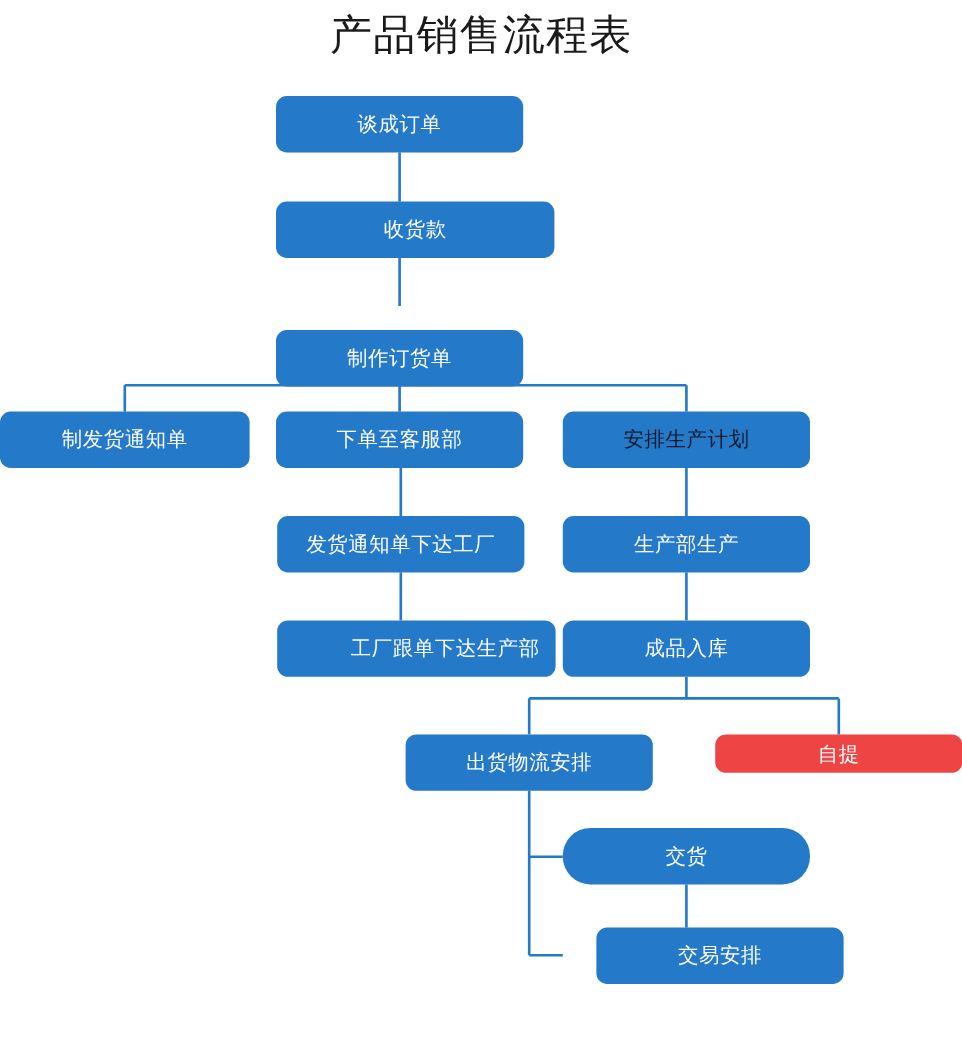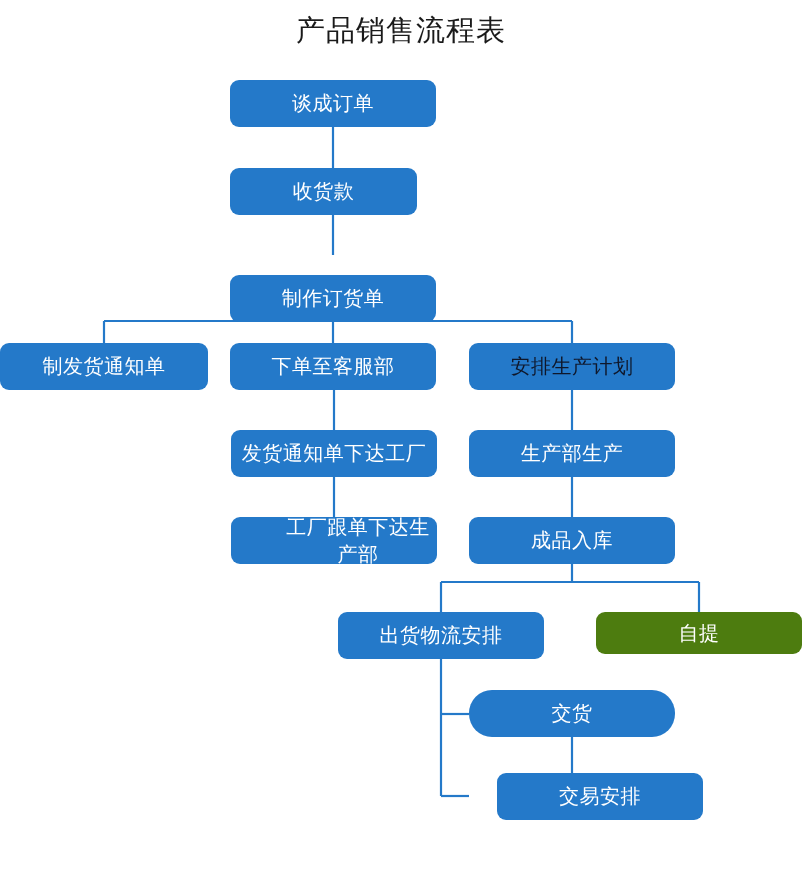--- a/index.html
+++ b/index.html
@@ -19,33 +19,33 @@
     left: 0; top: 0;
     width: 802px;
     height: 874px;
   }
   #title {
     position: absolute;
     left: 0;
     top: 10px;
     width: 802px;
     text-align: center;
-    font-size: 29px;
+    font-size: 35px;
     line-height: 40px;
     color: #1a1a1a;
     letter-spacing: 1px;
     white-space: nowrap;
   }
   .node {
     position: absolute;
     box-sizing: border-box;
     background: #2479c9;
     border-radius: 9px;
     color: #ffffff;
-    font-size: 20px;
+    font-size: 17px;
     display: flex;
     align-items: center;
     justify-content: center;
     text-align: center;
     letter-spacing: 0.5px;
     user-select: none;
   }
   svg.links {
     position: absolute;
     left: 0; top: 0;
@@ -92,27 +92,27 @@
     <line x1="699" y1="582" x2="699" y2="612" stroke="#2479c9"></line>
 
     <line x1="441" y1="659" x2="441" y2="796" stroke="#2479c9"></line>
     <line x1="441" y1="714" x2="469" y2="714" stroke="#2479c9"></line>
     <line x1="441" y1="796" x2="469" y2="796" stroke="#2479c9"></line>
 
     <line x1="572" y1="737" x2="572" y2="773" stroke="#2479c9"></line>
   </svg>
 
   <div class="node" style="left: 230px; top: 80px; width: 206px; height: 47px; background: rgb(36, 121, 201); color: rgb(255, 255, 255);">谈成订单</div>
-  <div class="node" style="left: 230px; top: 168px; width: 187px; height: 47px; background: rgb(36, 121, 201); color: rgb(255, 255, 255);">收货款</div>
+  <div class="node" style="left: 230px; top: 168px; width: 232px; height: 47px; background: rgb(36, 121, 201); color: rgb(255, 255, 255);">收货款</div>
   <div class="node" style="left: 230px; top: 255px; width: 206px; height: 47px; background: rgb(36, 121, 201); color: rgb(255, 255, 255); margin-top: 20px;">制作订货单</div>
   <div class="node" style="left: 0px; top: 343px; width: 208px; height: 47px; background: rgb(36, 121, 201); color: rgb(255, 255, 255);">制发货通知单</div>
   <div class="node" style="left: 230px; top: 343px; width: 206px; height: 47px; background: rgb(36, 121, 201); color: rgb(255, 255, 255); text-align: right;">下单至客服部</div>
   <div class="node" style="left: 469px; top: 343px; width: 206px; height: 47px; background: rgb(36, 121, 201); color: #0f172a;">安排生产计划</div>
   <div class="node" style="left: 231px; top: 430px; width: 206px; height: 47px; background: rgb(36, 121, 201); color: #ffffff;">发货通知单下达工厂</div>
   <div class="node" style="left: 469px; top: 430px; width: 206px; height: 47px; background: rgb(36, 121, 201); color: rgb(255, 255, 255);">生产部生产</div>
-  <div class="node" style="left: 231px; top: 517px; width: 206px; height: 47px; background: rgb(36, 121, 201); color: rgb(255, 255, 255); padding-left: 48px;">工厂跟单下达生产部</div>
+  <div class="node" style="left: 231px; top: 517px; width: 232px; height: 47px; background: rgb(36, 121, 201); color: rgb(255, 255, 255); padding-left: 48px;">工厂跟单下达生产部</div>
   <div class="node" style="left: 469px; top: 517px; width: 206px; height: 47px; background: rgb(36, 121, 201); color: rgb(255, 255, 255);">成品入库</div>
   <div class="node" style="left: 338px; top: 612px; width: 206px; height: 47px; background: rgb(36, 121, 201); color: rgb(255, 255, 255);">出货物流安排</div>
-  <div class="node" style="left: 596px; top: 612px; width: 206px; height: 42px; background: #4d7c0f; color: rgb(255, 255, 255);">自提</div>
+  <div class="node" style="left: 596px; top: 612px; width: 206px; height: 32px; background: #ef4444; color: rgb(255, 255, 255);">自提</div>
   <div class="node" style="left: 469px; top: 690px; width: 206px; height: 47px; background: rgb(36, 121, 201); color: rgb(255, 255, 255); border-radius: 23px;">交货</div>
   <div class="node" style="left: 469px; top: 773px; width: 206px; height: 47px; background: rgb(36, 121, 201); color: rgb(255, 255, 255); margin-left: 28px;">交易安排</div>
 
 </div>
 
 </body></html>

